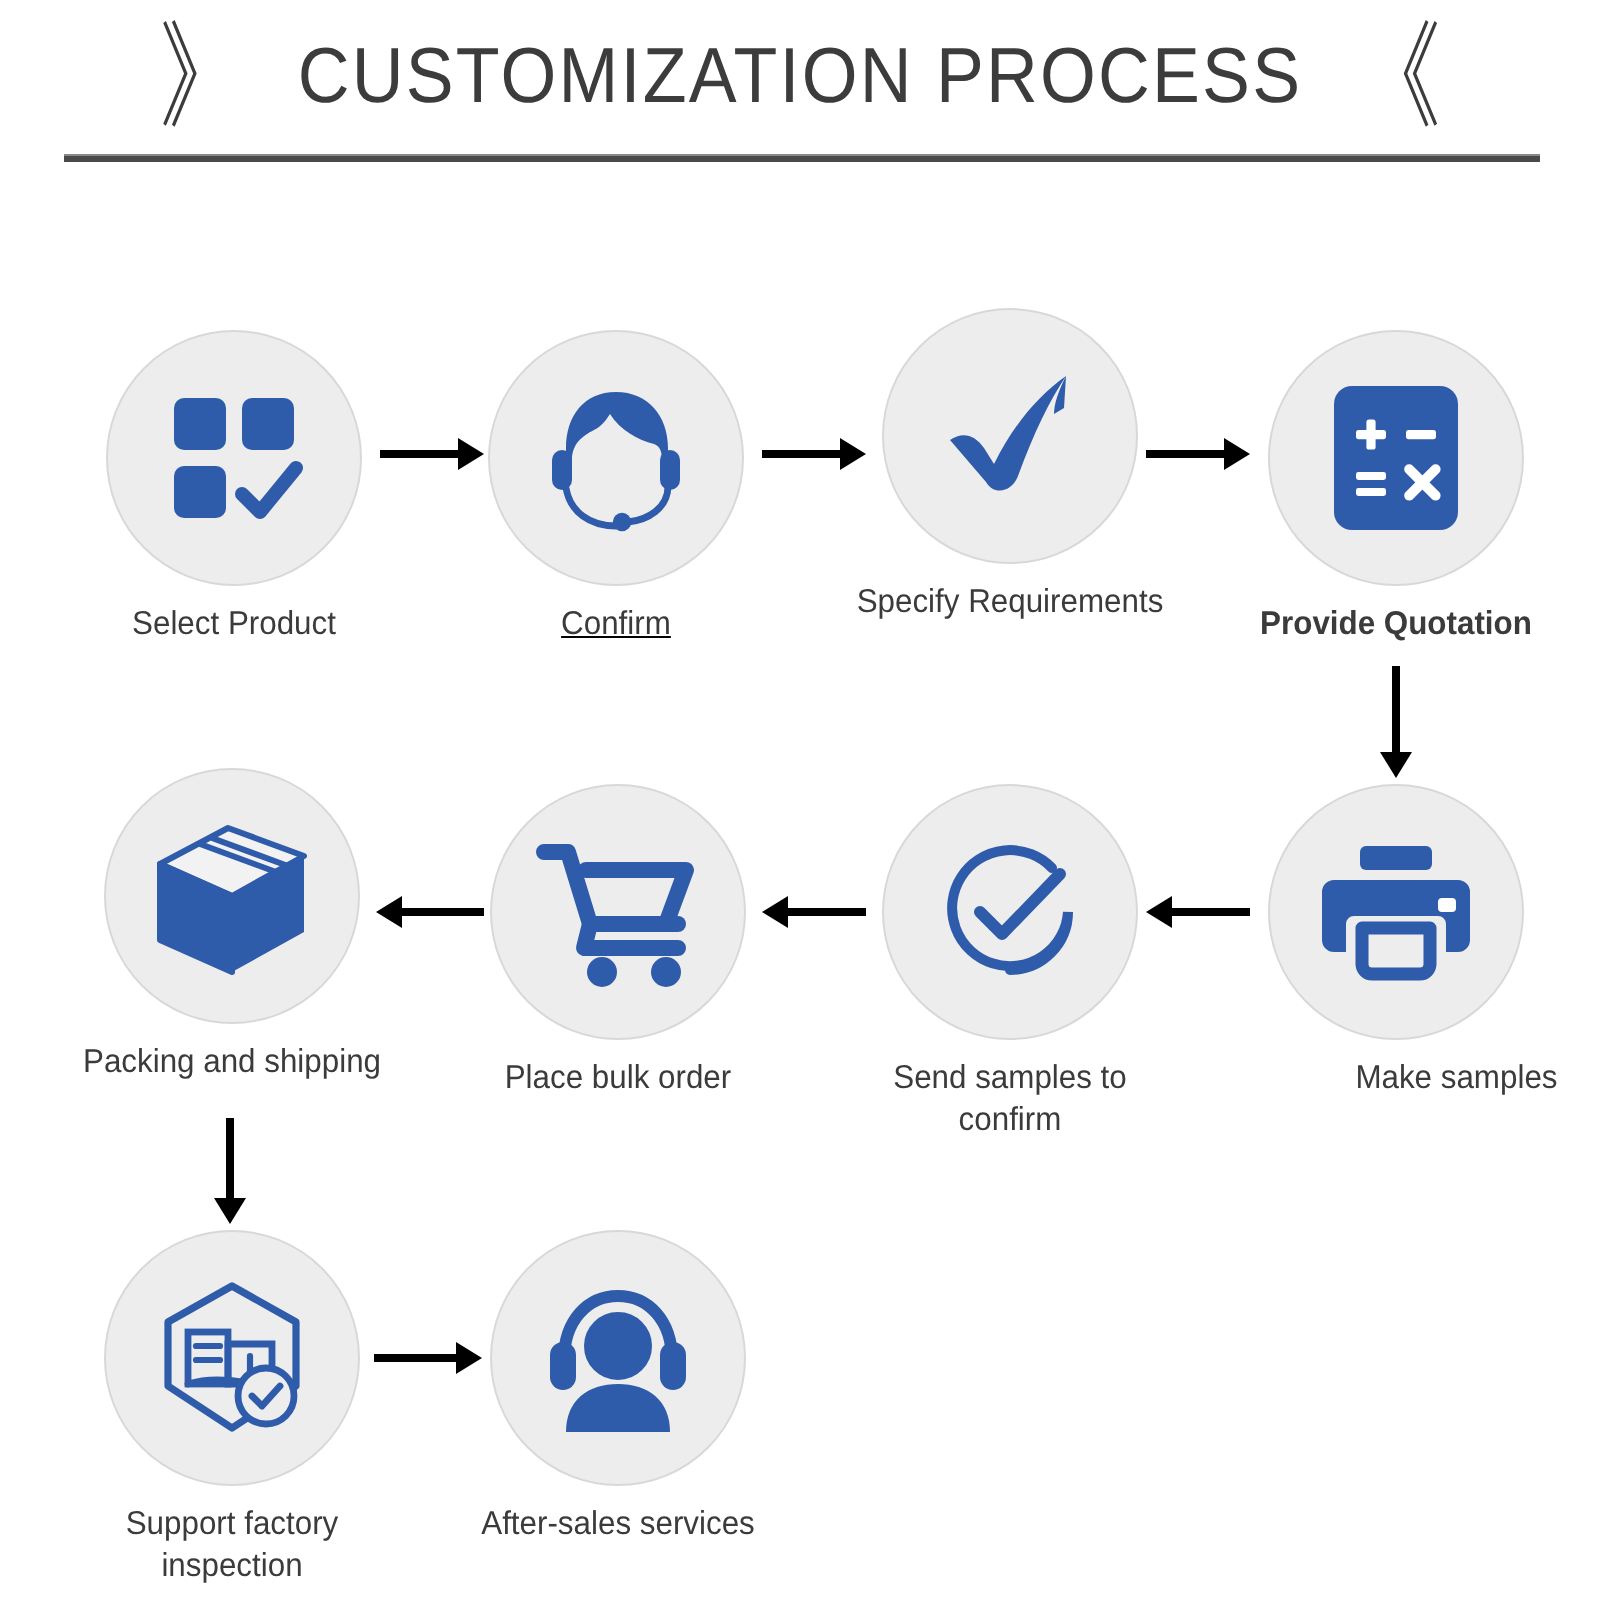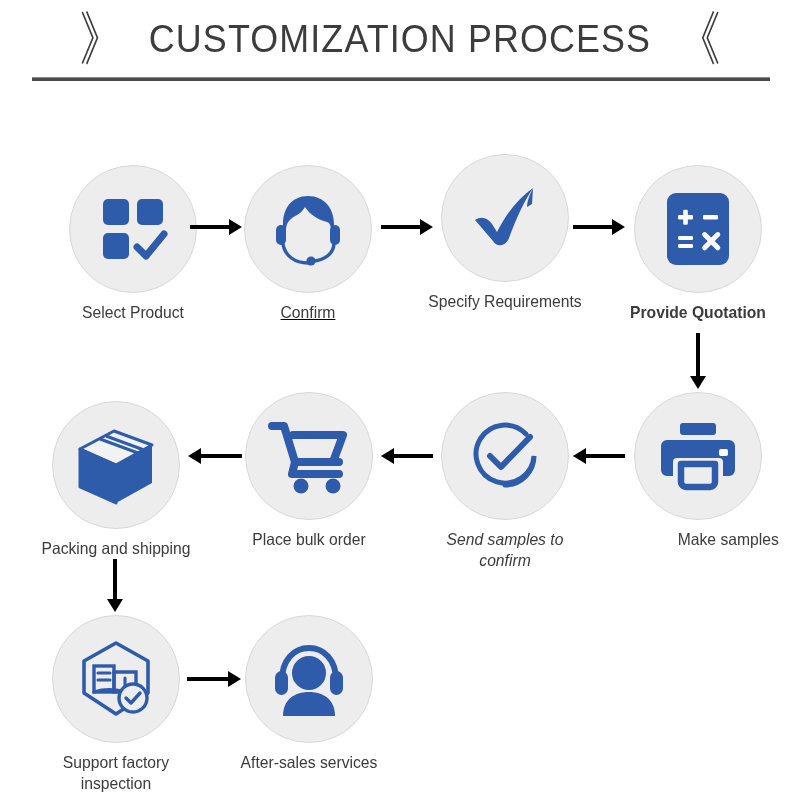--- a/index.html
+++ b/index.html
@@ -141,21 +141,21 @@
 
 <div class="header">
   <div class="title-row">
     <span class="title-chev">》</span>
     <span class="title-text">CUSTOMIZATION PROCESS</span>
     <span class="title-chev">《</span>
   </div>
   <div class="divider"></div>
 </div>
 
-<div class="node" style="left:48px; top:165px;">
+<div class="node" style="left:32px; top:165px;">
   <div class="circle">
     <span>
       <svg width="76" height="76" viewBox="0 0 76 76">
         <rect x="8" y="8" width="26" height="26" rx="5" fill="#2f5bab"></rect>
         <rect x="42" y="8" width="26" height="26" rx="5" fill="#2f5bab"></rect>
         <rect x="8" y="42" width="26" height="26" rx="5" fill="#2f5bab"></rect>
         <path d="M42 56 L51 65 L69 43" fill="none" stroke="#2f5bab" stroke-width="7" stroke-linecap="round" stroke-linejoin="round"></path>
       </svg>
     </span>
   </div>
@@ -247,21 +247,21 @@
     </span>
   </div>
   <div class="node-label">Make samples</div>
 </div>
 
 <div class="arrow-h left" style="left:573px; top:448px; width:52px;">
   <div class="head"></div>
     <div class="shaft"></div>
 </div>
 
-<div class="node" style="left:420px; top:392px;font-style:italic;">
+<div class="node" style="left:420px; top:392px;">
   <div class="circle">
     <span>
       <svg width="82" height="82" viewBox="0 0 82 82">
         <path d="M62 19 A29 29 0 1 0 70 41 A29 29 0 0 1 41 70" fill="none" stroke="#2f5bab" stroke-width="5" stroke-linecap="round"></path>
         <path d="M26 41 L37 52 L66 22" fill="none" stroke="#2f5bab" stroke-width="6" stroke-linecap="round" stroke-linejoin="round"></path>
       </svg>
     </span>
   </div>
   <div class="node-label">Send samples to confirm</div>
 </div>
@@ -284,21 +284,21 @@
     </span>
   </div>
   <div class="node-label">Place bulk order</div>
 </div>
 
 <div class="arrow-h left" style="left:188px; top:448px; width:54px;">
   <div class="head"></div>
     <div class="shaft"></div>
 </div>
 
-<div class="node" style="left:31px; top:401px;">
+<div class="node" style="left:31px; top:384px;">
   <div class="circle">
     <span>
       <svg width="84" height="80" viewBox="0 0 84 80">
         <path d="M6 24 L6 62 L42 78 L42 40 Z" fill="#2f5bab"></path>
         <path d="M42 40 L42 78 L78 58 L78 20 Z" fill="#2f5bab"></path>
         <path d="M6 24 L40 6 L78 20 L42 40 Z" fill="#f2f2f2" stroke="#2f5bab" stroke-width="3" stroke-linejoin="round"></path>
         <path d="M6 24 L42 40 L42 78 L6 62 Z" fill="none" stroke="#2f5bab" stroke-width="3" stroke-linejoin="round"></path>
         <path d="M26 14 L64 28" fill="none" stroke="#2f5bab" stroke-width="3"></path>
         <path d="M32 11 L70 25" fill="none" stroke="#2f5bab" stroke-width="3"></path>
       </svg>

